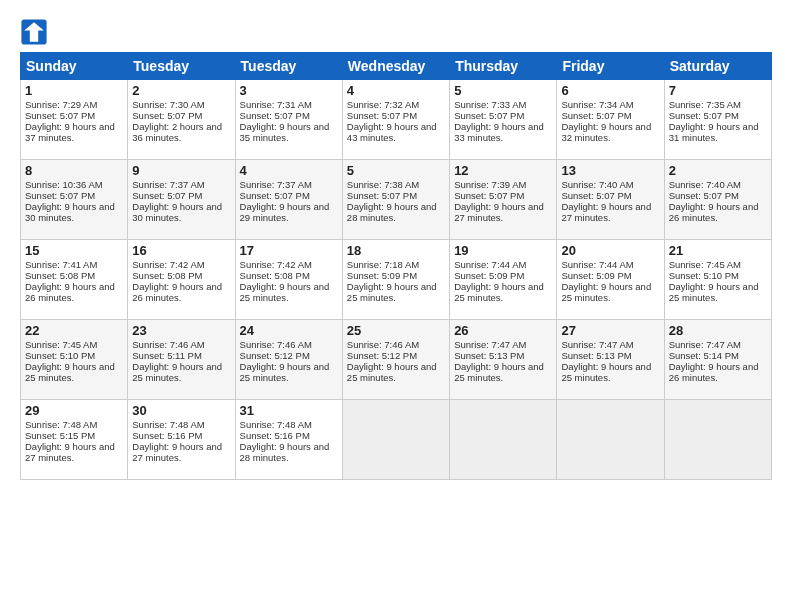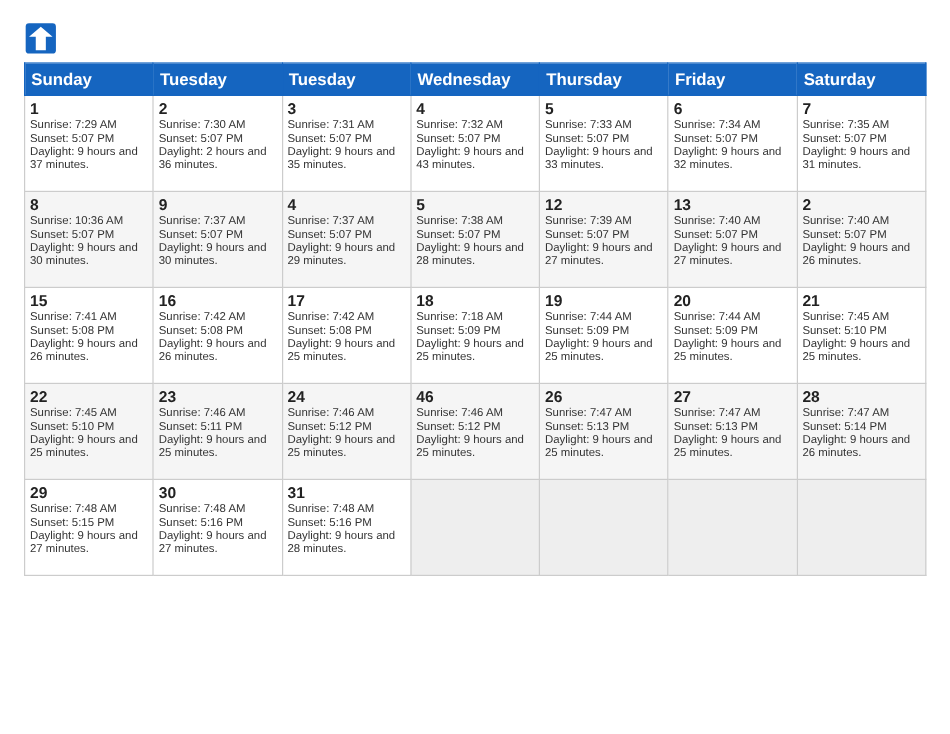--- a/index.html
+++ b/index.html
@@ -216,21 +216,21 @@
 <span>Sunset: 5:10 PM</span><br>
 <span>Daylight: 9 hours and 25 minutes.</span></td>
           <td><span class="day-number">23</span>
 <span>Sunrise: 7:46 AM</span><br>
 <span>Sunset: 5:11 PM</span><br>
 <span>Daylight: 9 hours and 25 minutes.</span></td>
           <td><span class="day-number">24</span>
 <span>Sunrise: 7:46 AM</span><br>
 <span>Sunset: 5:12 PM</span><br>
 <span>Daylight: 9 hours and 25 minutes.</span></td>
-          <td><span class="day-number">46</span>
+          <td><span class="day-number">25</span>
 <span>Sunrise: 7:46 AM</span><br>
 <span>Sunset: 5:12 PM</span><br>
 <span>Daylight: 9 hours and 25 minutes.</span></td>
           <td><span class="day-number">26</span>
 <span>Sunrise: 7:47 AM</span><br>
 <span>Sunset: 5:13 PM</span><br>
 <span>Daylight: 9 hours and 25 minutes.</span></td>
           <td><span class="day-number">27</span>
 <span>Sunrise: 7:47 AM</span><br>
 <span>Sunset: 5:13 PM</span><br>

